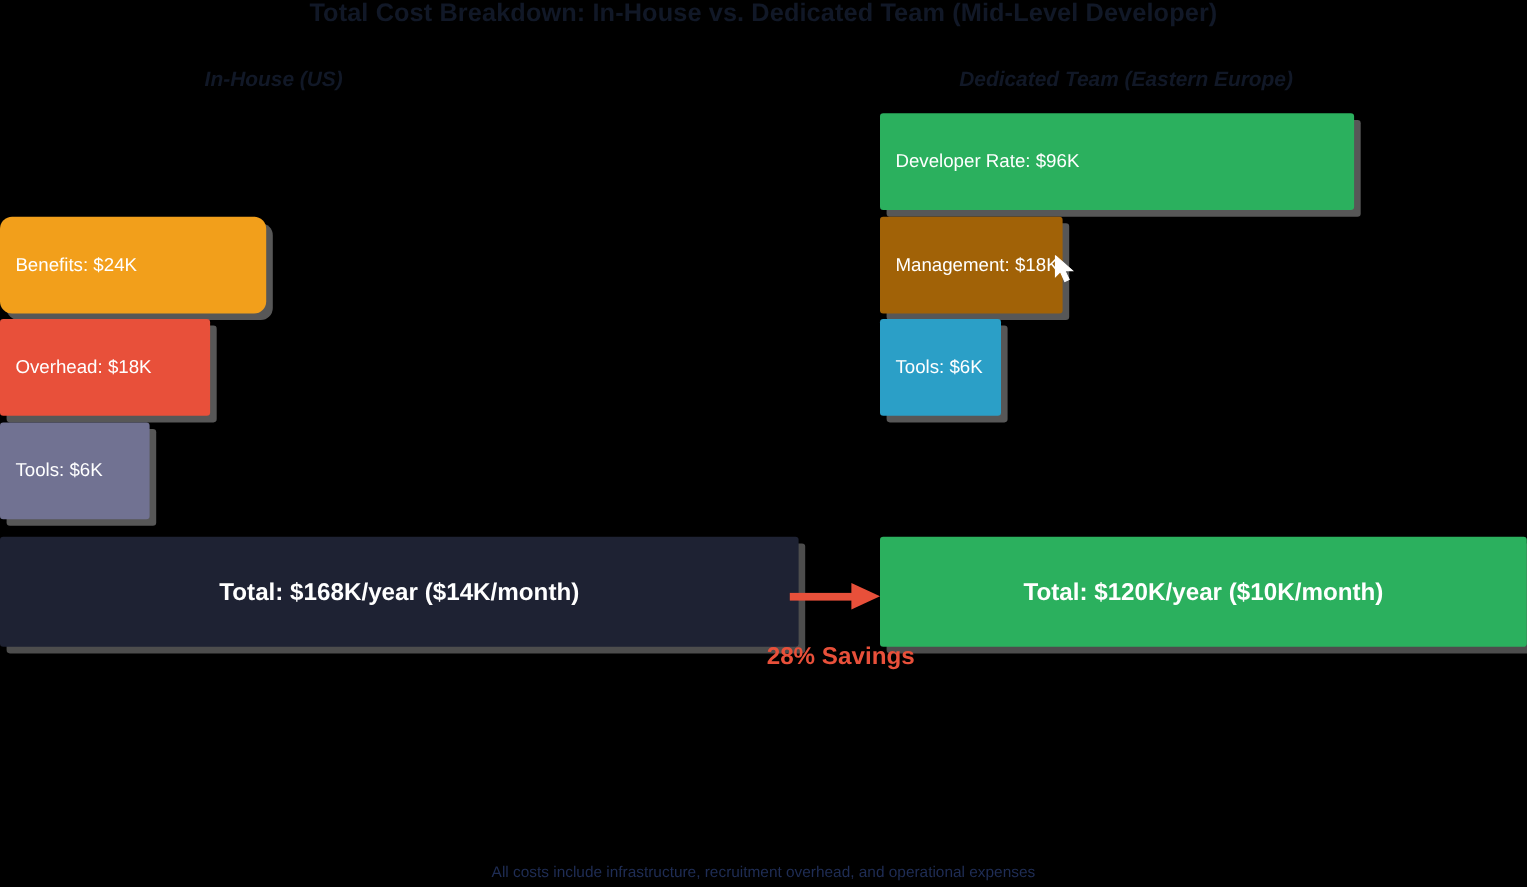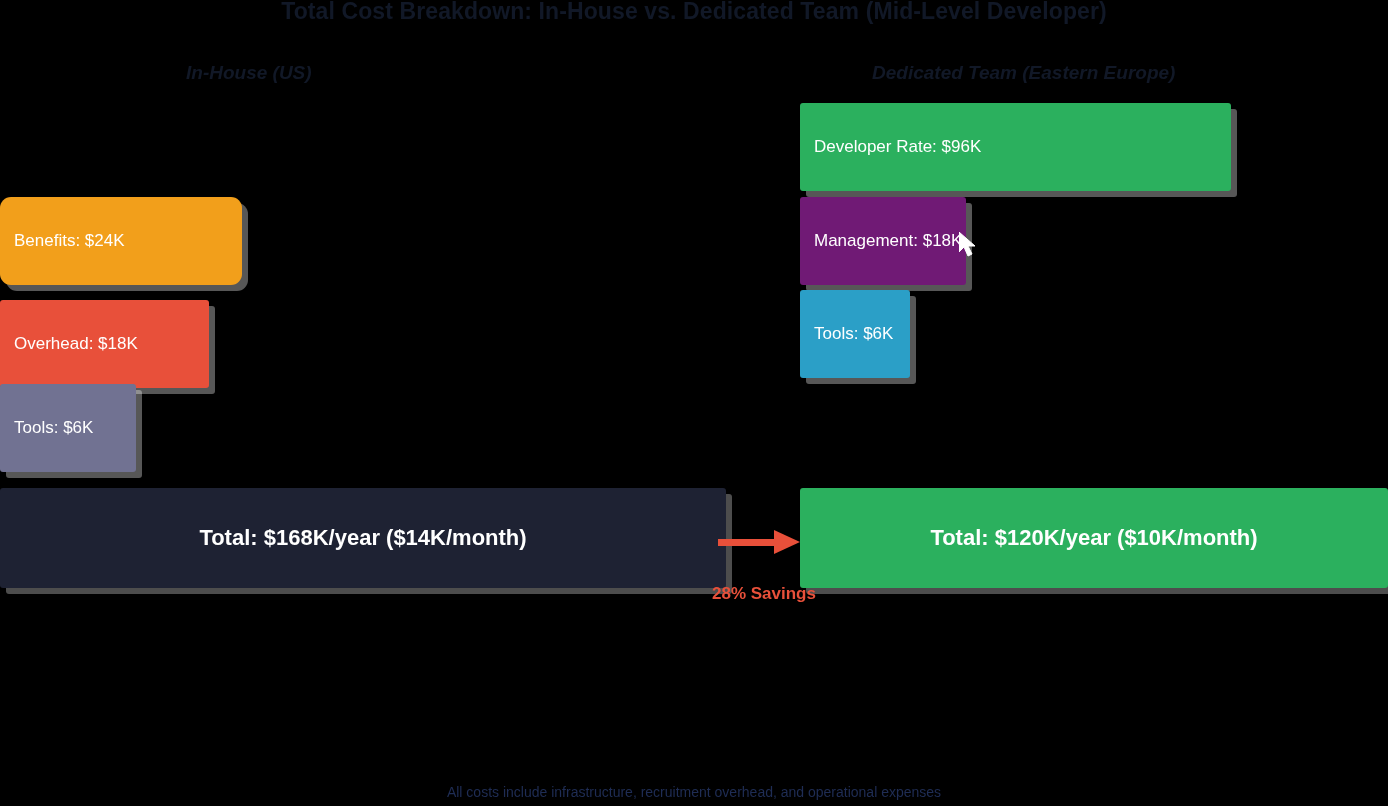--- a/index.html
+++ b/index.html
@@ -58,50 +58,50 @@
   .arrow-line{
     position:absolute;left:0;top:12px;width:62px;height:7px;background:#e8503a;
   }
   .arrow-head{
     position:absolute;left:56px;top:3px;width:0;height:0;
     border-top:12px solid transparent;border-bottom:12px solid transparent;
     border-left:26px solid #e8503a;
   }
   .savings{
     position:absolute;left:697px;top:584px;width:134px;text-align:center;
-    font-size:17px;font-weight:bold;color:#e8503a;white-space:nowrap;
+    font-size:22px;font-weight:bold;color:#e8503a;white-space:nowrap;
   }
 
   
   .cursor{position:absolute;left:959px;top:232px;width:20px;height:28px;}
 </style>
 </head>
 <body>
 
 <div class="stage">
 
   <div class="title">Total Cost Breakdown: In-House vs. Dedicated Team (Mid-Level Developer)</div>
 
   <div class="col-head left">In-House (US)</div>
   <div class="col-head right">Dedicated Team (Eastern Europe)</div>
 
   <div class="bar left-bar" style="top:197px;width:242px;background:#f29f1b;border-radius:11px;">
     <span class="lbl">Benefits: $24K</span>
   </div>
-  <div class="bar left-bar" style="top:300px;width:209px;background:#e8503a;">
+  <div class="bar left-bar" style="top:290px;width:191px;background:#e8503a;">
     <span class="lbl">Overhead: $18K</span>
   </div>
   <div class="bar left-bar" style="top:384px;width:136px;background:#717292;">
     <span class="lbl">Tools: $6K</span>
   </div>
 
   <div class="bar right-bar" style="top:103px;width:431px;background:#2bb05e;">
     <span class="lbl">Developer Rate: $96K</span>
   </div>
-  <div class="bar right-bar" style="top:197px;width:166px;background:#701a75;">
+  <div class="bar right-bar" style="top:197px;width:166px;background:#a16207;">
     <span class="lbl">Management: $18K</span>
   </div>
   <div class="bar right-bar" style="top:290px;width:110px;background:#2b9fc7;">
     <span class="lbl">Tools: $6K</span>
   </div>
 
   <div class="total left-total">
     <span class="tlbl">Total: $168K/year ($14K/month)</span>
   </div>
   <div class="total right-total">

